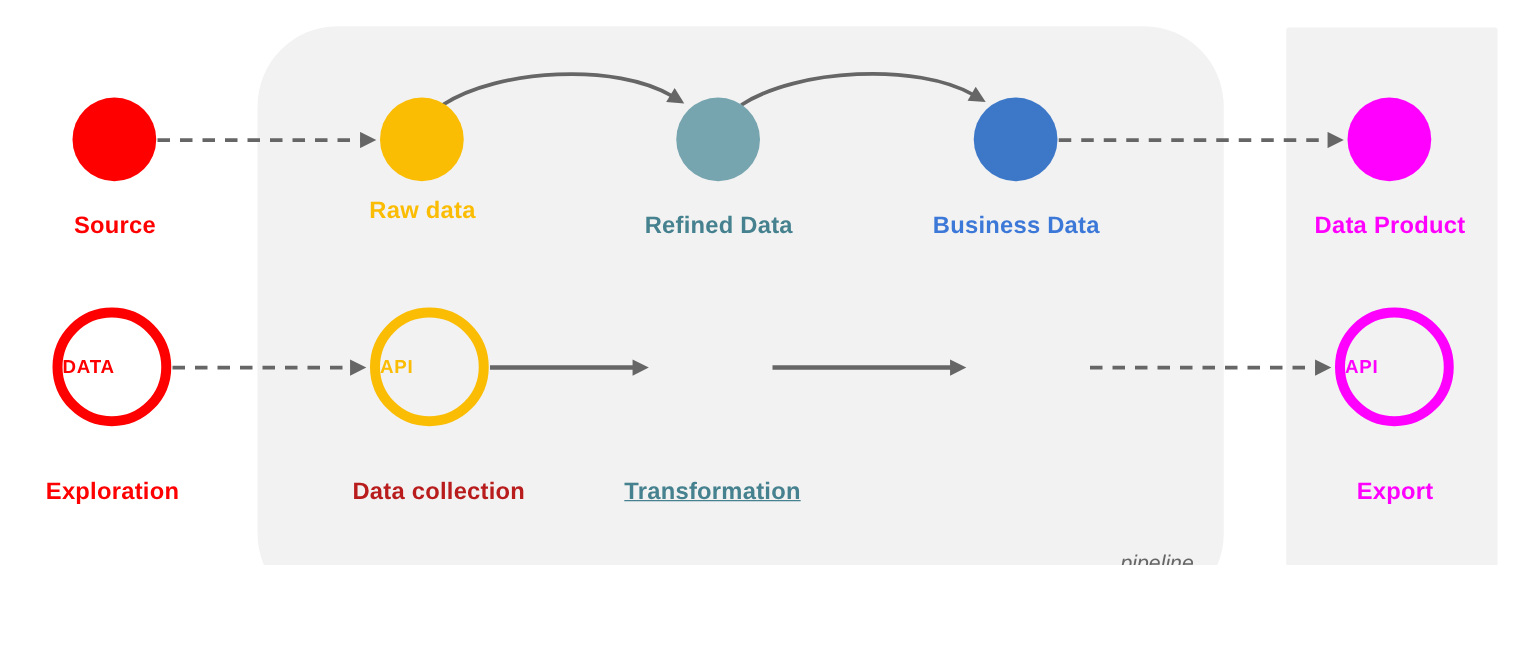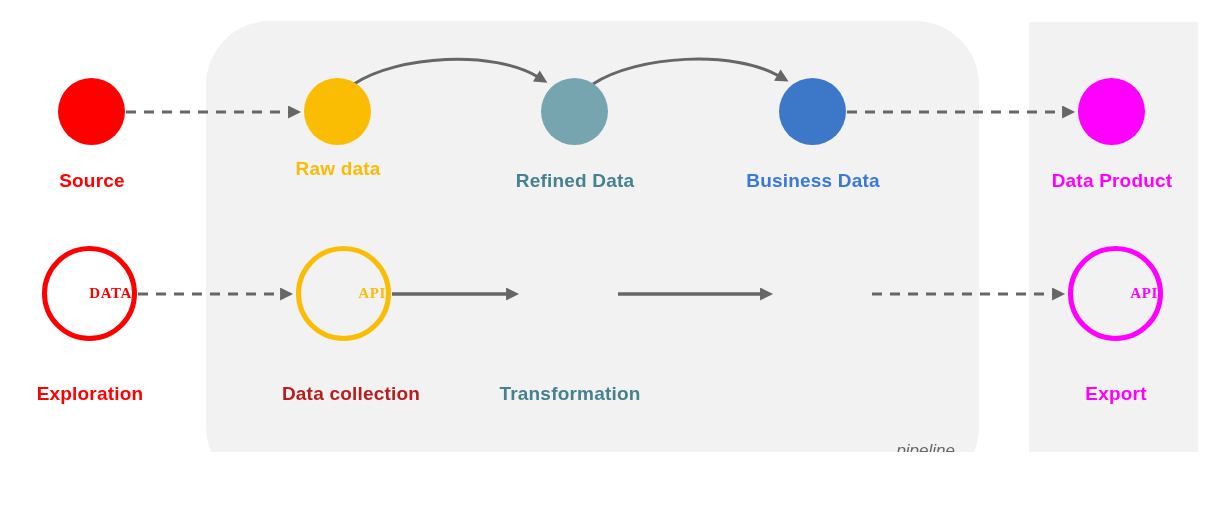--- a/index.html
+++ b/index.html
@@ -33,26 +33,25 @@
   }
   .dot {
     position: absolute;
     width: 67px; height: 67px;
     border-radius: 50%;
   }
   .ring {
     position: absolute;
     width: 95px; height: 95px;
     border-radius: 50%;
-    border: 5px solid #ec4899;
+    border: 8px solid #ec4899;
     background: transparent;
     display: flex;
     align-items: center;
-    justify-content: flex-end;
-    font-family: Liberation Serif, serif;
+    justify-content: flex-start;
   }
   .badge {
     font-weight: bold;
     font-size: 15px;
     letter-spacing: 0.6px;
   }
   .node-label {
     position: absolute;
     width: 220px;
     text-align: center;
@@ -119,18 +118,18 @@
   </div>
   <div class="ring" style="left: 296px; top: 246px; border-color: rgb(251, 188, 4);">
     <span class="badge" style="color: rgb(251, 188, 4);">API</span>
   </div>
   <div class="ring" style="left: 1068px; top: 246px; border-color: rgb(255, 0, 255);">
     <span class="badge" style="color: rgb(255, 0, 255);">API</span>
   </div>
 
   <div class="node-label" style="left: -20px; top: 383px; color: rgb(255, 0, 0);">Exploration</div>
   <div class="node-label" style="left: 241px; top: 383px; color: #b91c1c;">Data collection</div>
-  <div class="node-label" style="left: 460px; top: 383px; color: rgb(69, 129, 142);">Transformation</div>
+  <div class="node-label" style="left: 460px; top: 383px; color: rgb(69, 129, 142); text-decoration: underline;">Transformation</div>
   <div class="node-label" style="left: 1006px; top: 383px; color: rgb(255, 0, 255);">Export</div>
 
   <div class="caption">pipeline</div>
 
 </div>
 
 </body></html>

